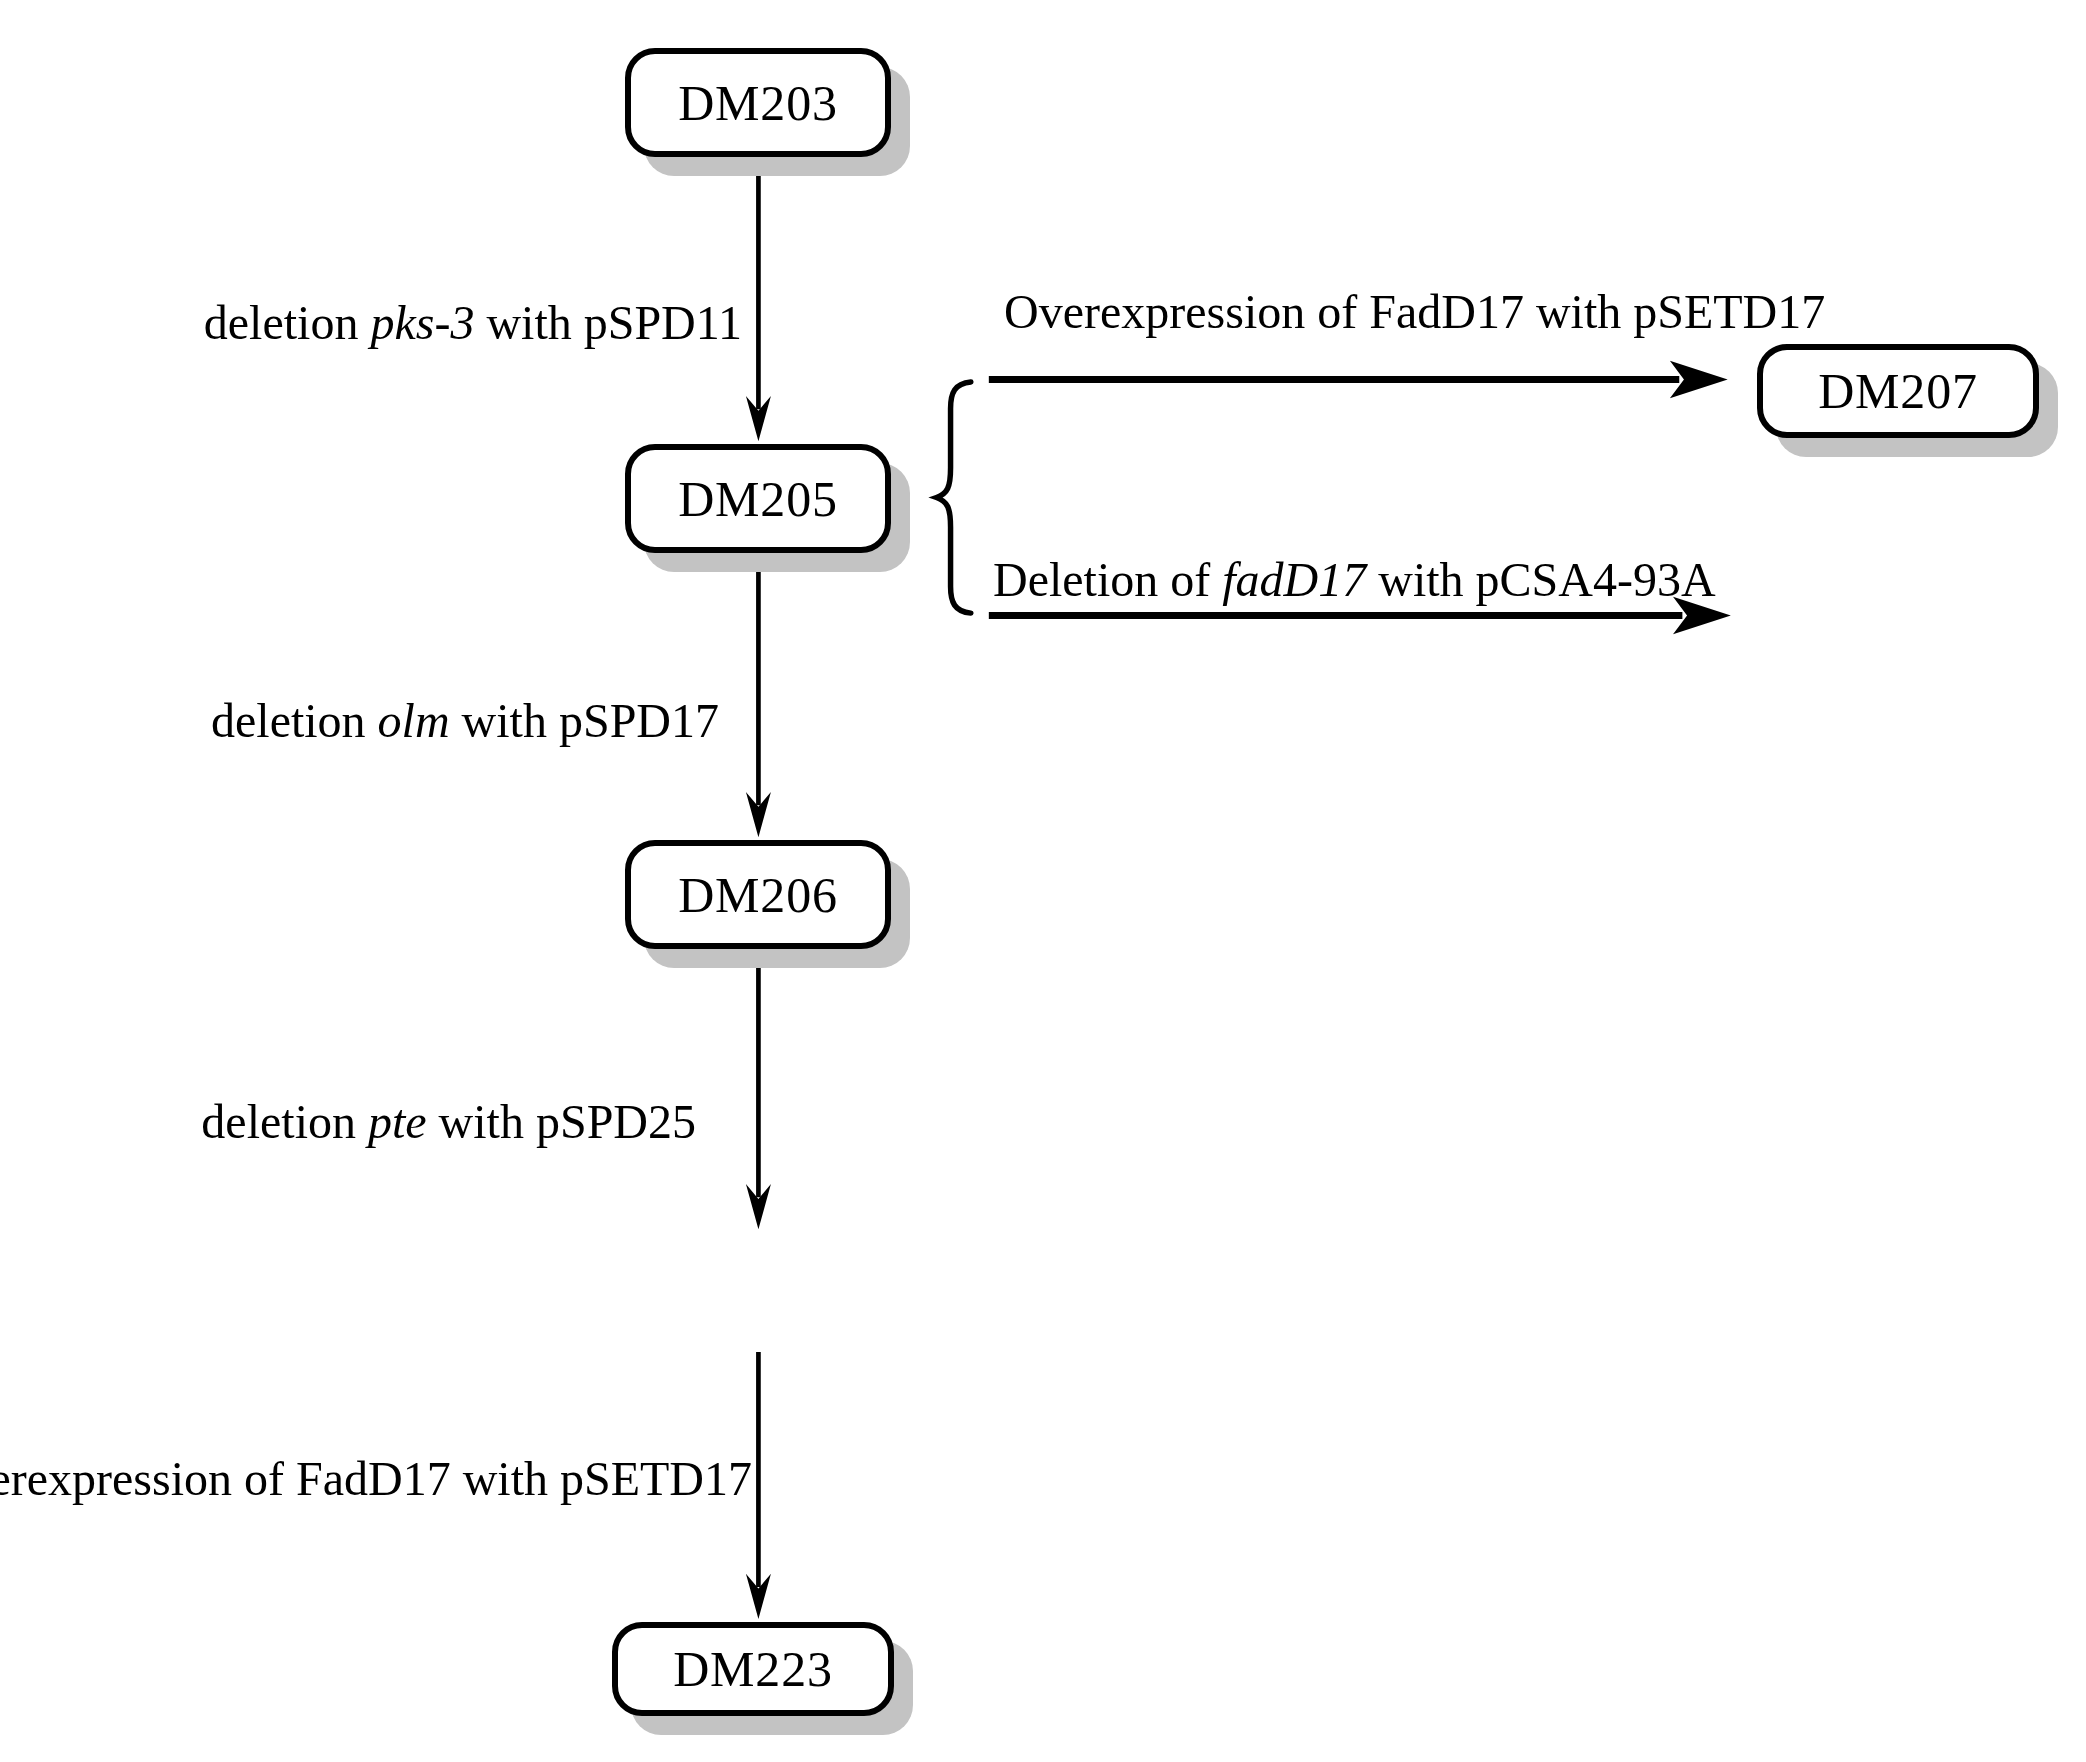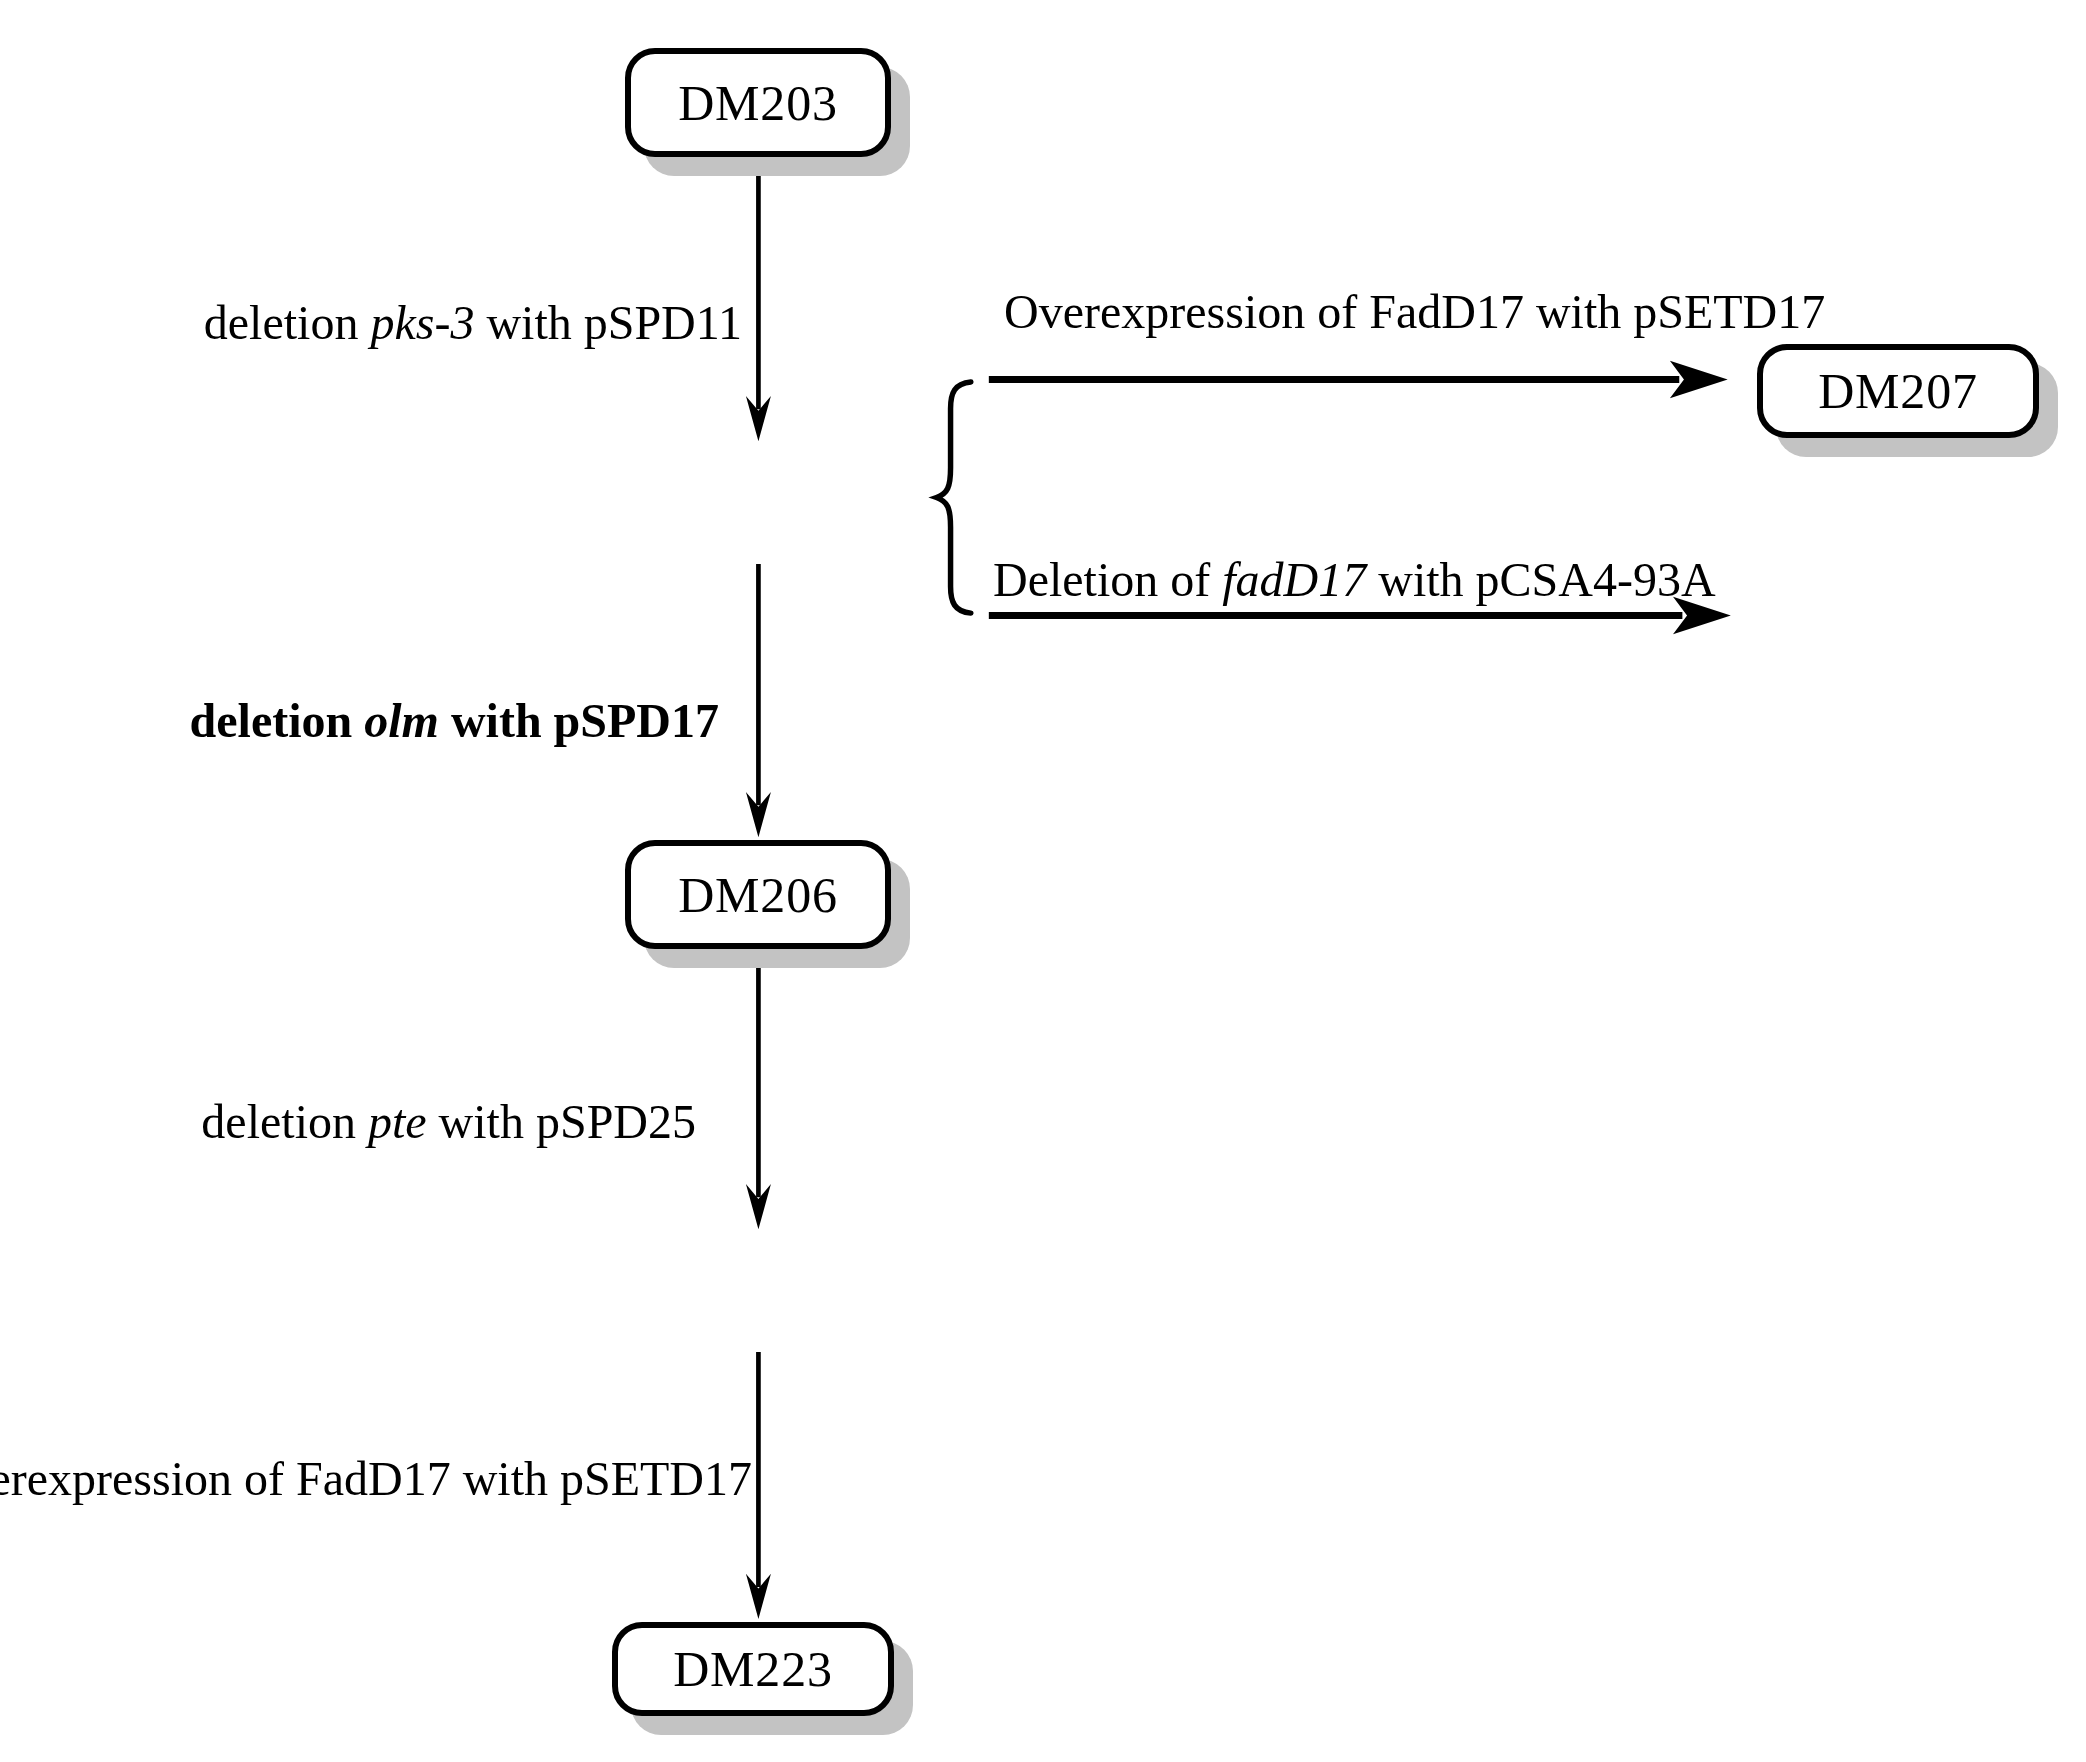--- a/index.html
+++ b/index.html
@@ -91,20 +91,23 @@
     <g>
       <line x1="1266" y1="788" x2="2154" y2="788" stroke="#000" stroke-width="9"></line>
       <polygon points="2216,788 2142,764 2160,788 2142,812" fill="#000"></polygon>
     </g>
   </svg>
 
   <div class="node tall" style="top:48px">
     <span>DM203</span>
   </div>
 
+  <div class="node tall" style="top:444px">
+    <span>DM205</span>
+  </div>
 
   <div class="node tall" style="top:840px">
     <span>DM206</span>
   </div>
 
 
   <div class="node short" style="top:1622px; left:612px;">
     <span>DM223</span>
   </div>
 
@@ -118,21 +121,21 @@
   </div>
 
   <div class="edge-label right-col-label" style="left:1004px; top:283px;">
     <span>Overexpression of FadD17 with pSETD17</span><span class="em"></span><span></span>
   </div>
 
   <div class="edge-label right-col-label" style="left:993px; top:551px;">
     <span>Deletion of </span><span class="em">fadD17</span><span> with pCSA4-93A</span>
   </div>
 
-  <div class="edge-label" style="right:1368px; top:692px;font-weight:bold;">
+  <div class="edge-label" style="right:1368px; top:692px;">
     <span>deletion </span><span class="em">olm</span><span> with pSPD17</span>
   </div>
 
   <div class="edge-label" style="right:1391px; top:1093px;">
     <span>deletion </span><span class="em">pte</span><span> with pSPD25</span>
   </div>
 
   <div class="edge-label" style="right:1335px; top:1450px;">
     <span>Overexpression of FadD17 with pSETD17</span><span class="em"></span><span></span>
   </div>

